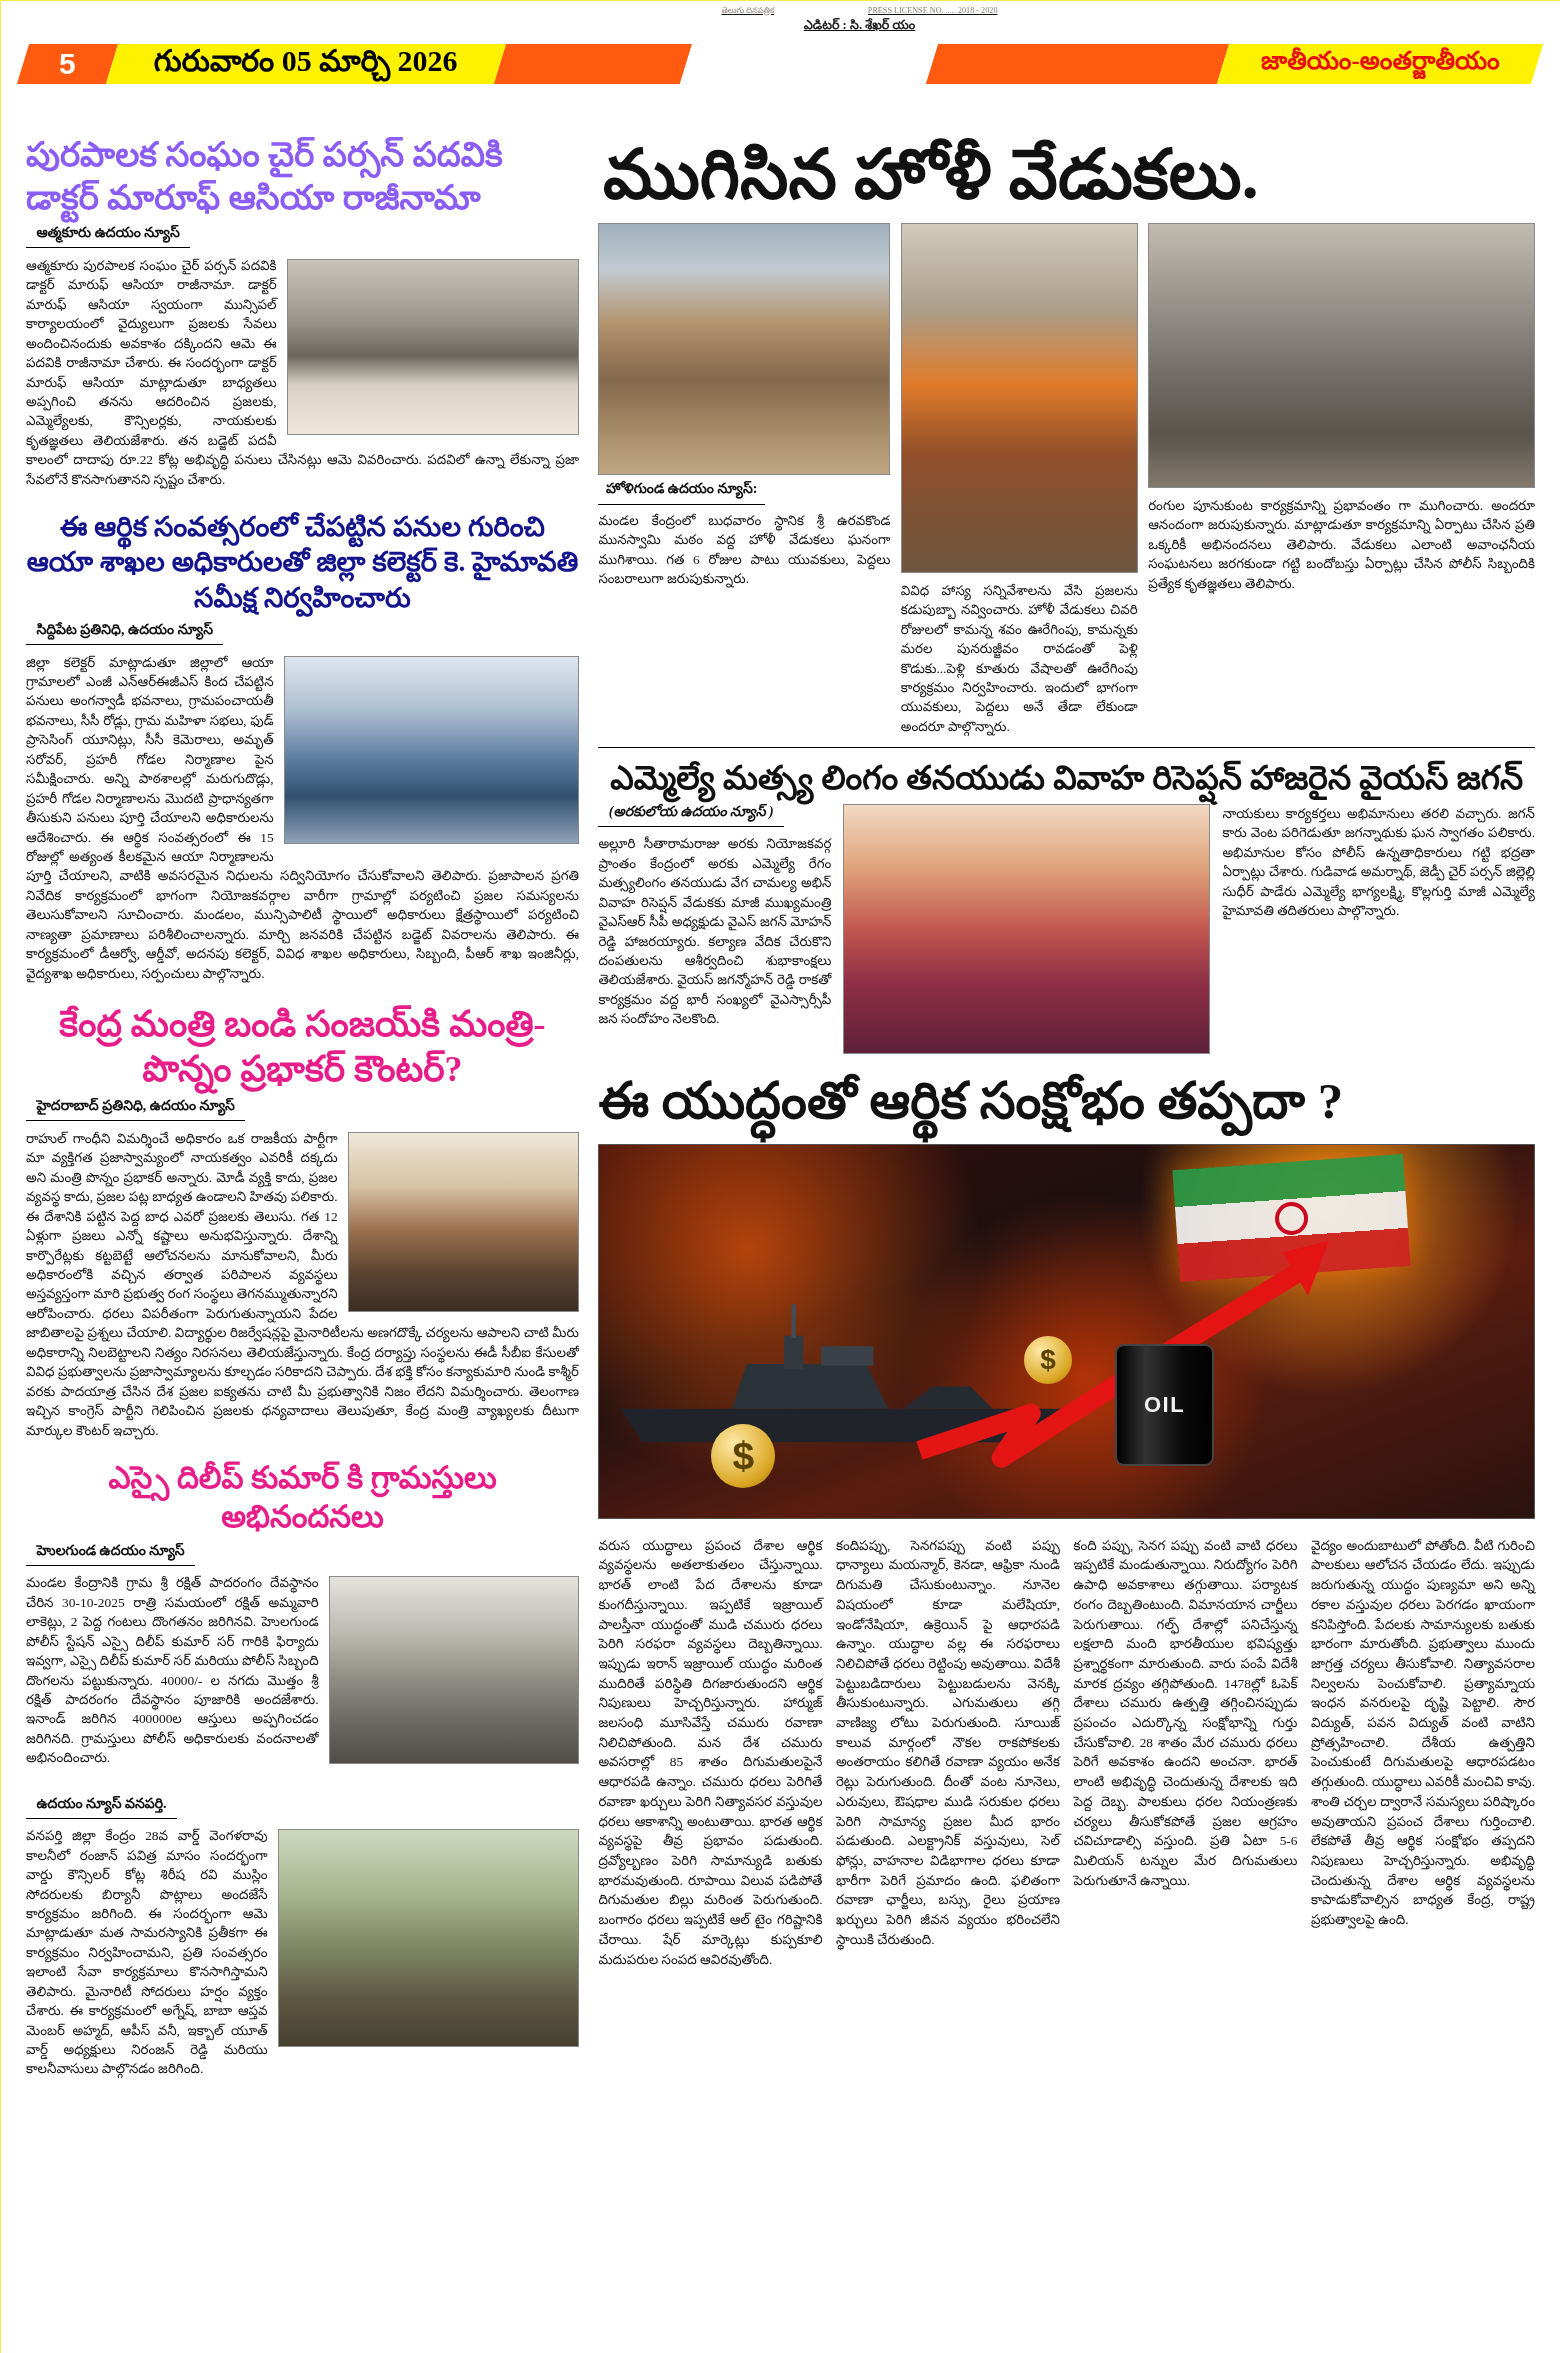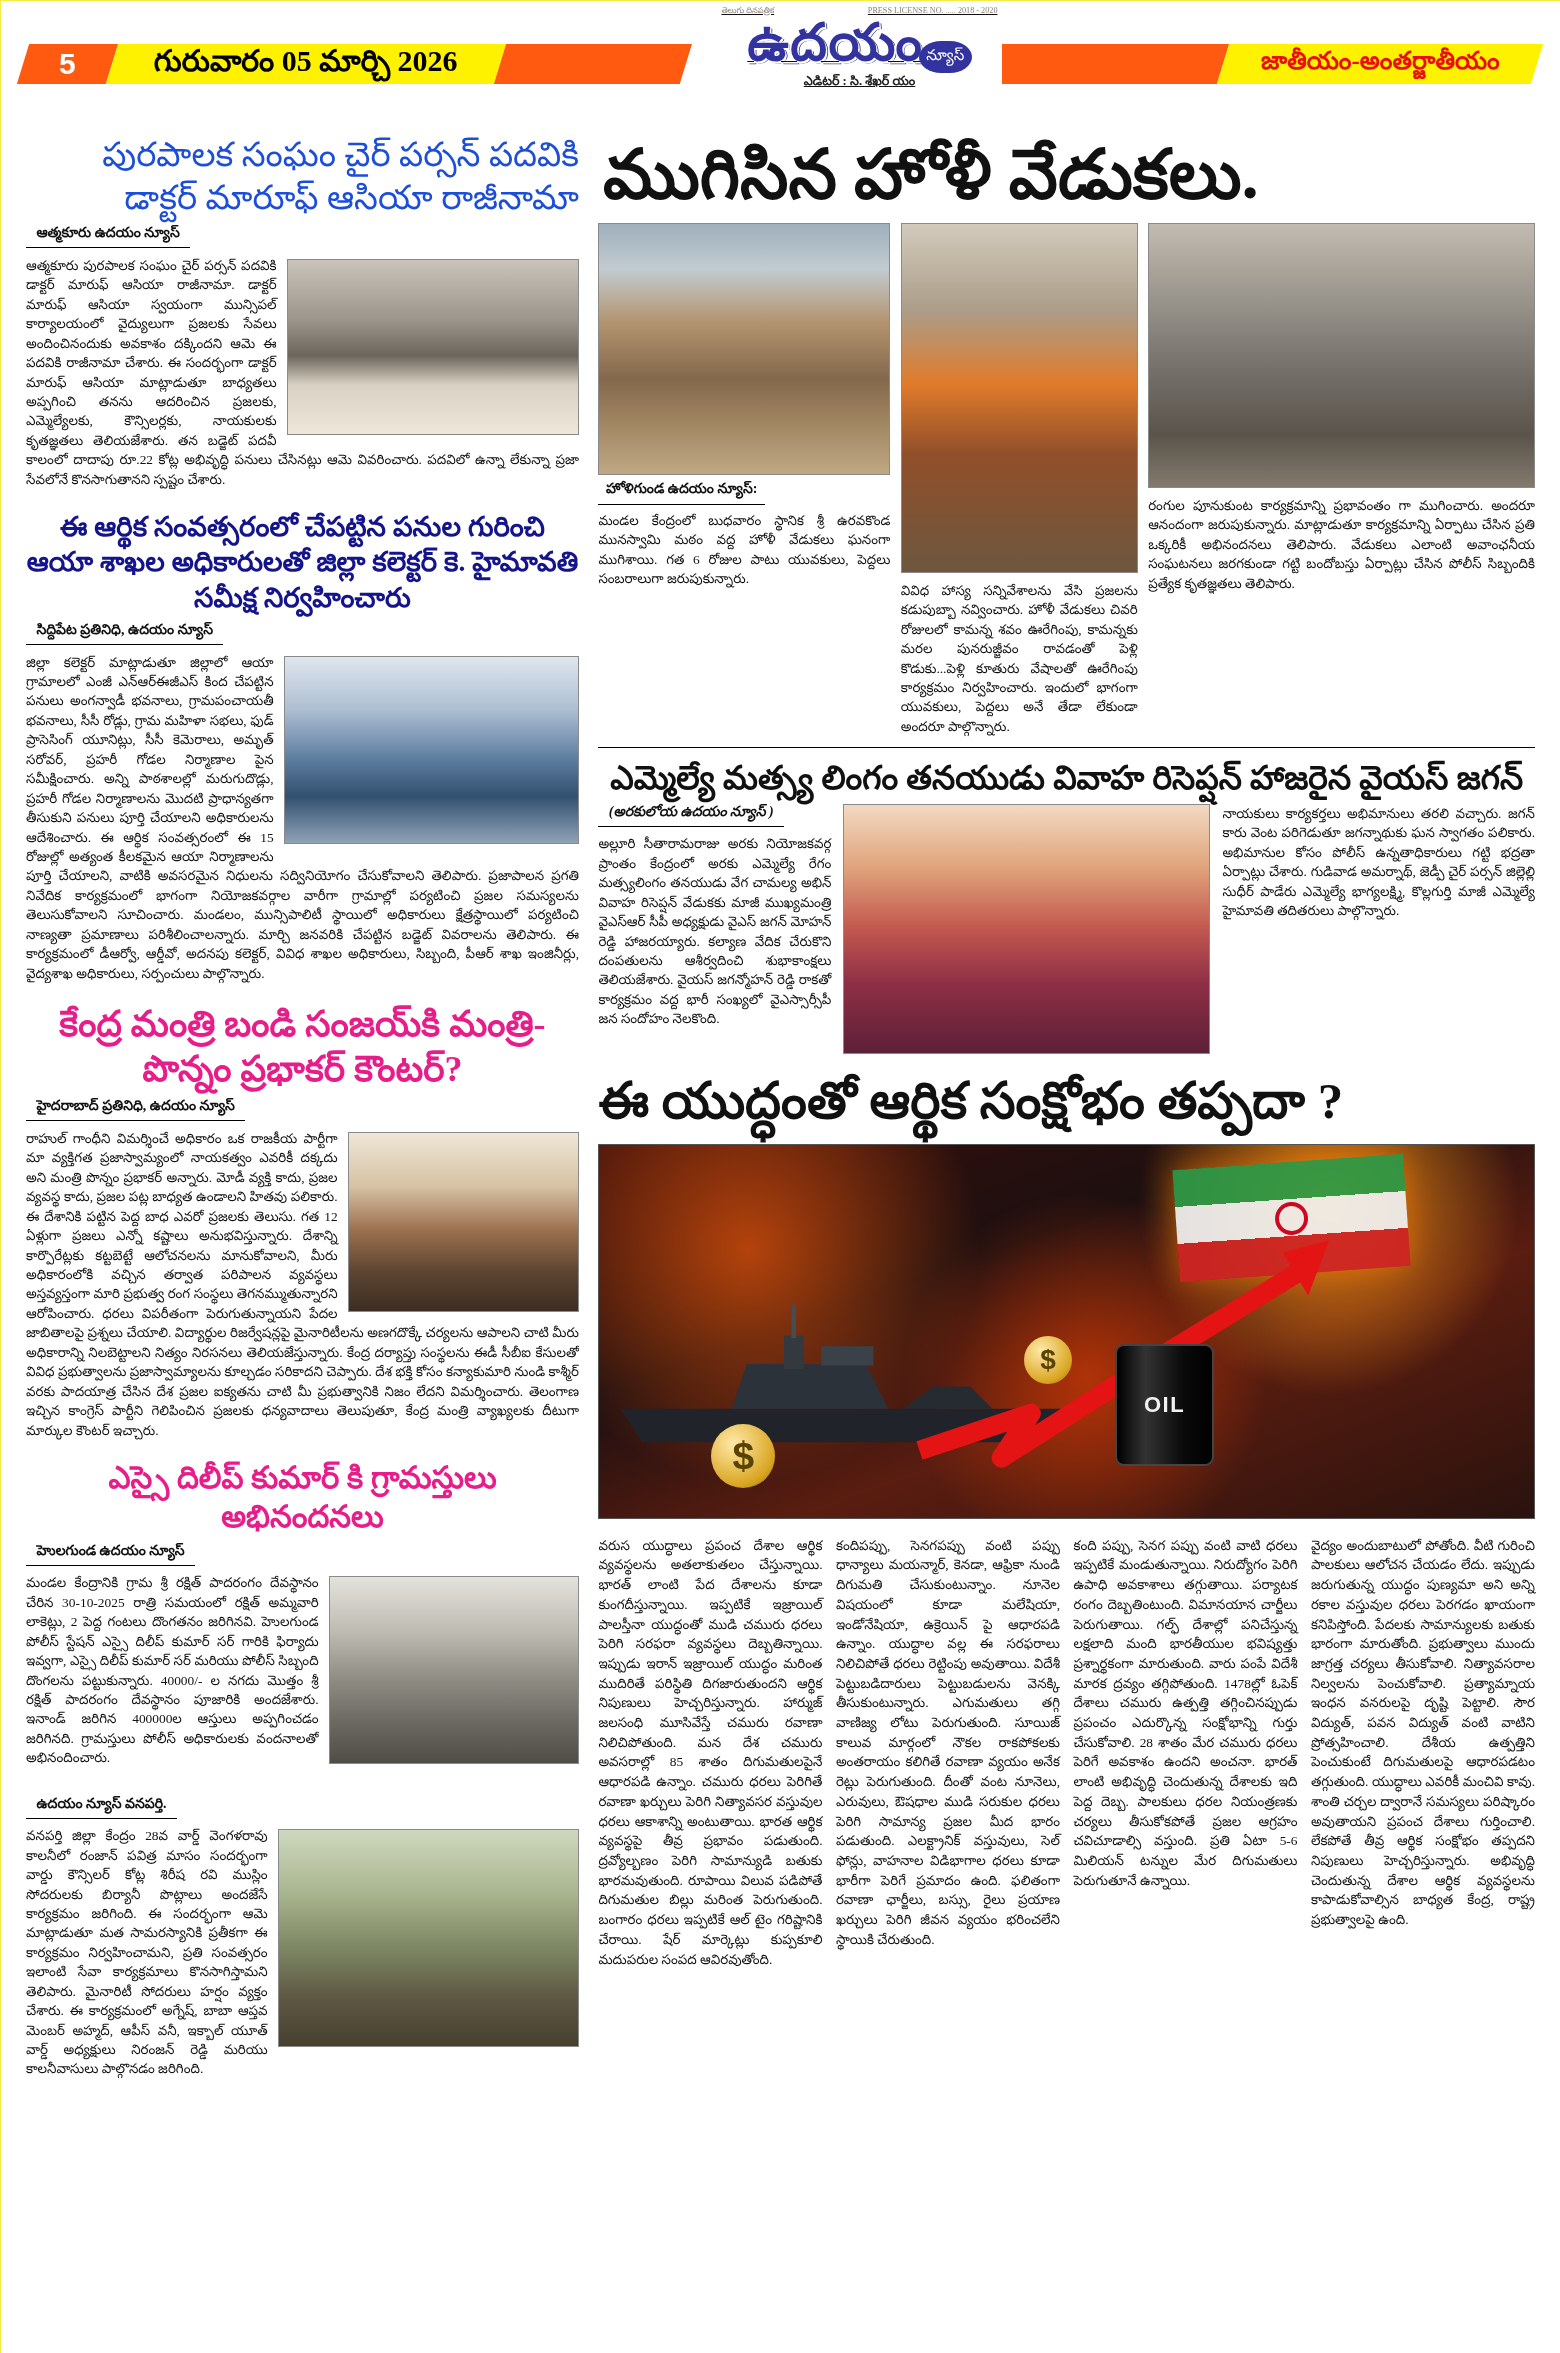--- a/index.html
+++ b/index.html
@@ -25,21 +25,21 @@
   .logo-title{font-size:52px;line-height:1.0;font-weight:bold;color:#3333a0;
               text-shadow:1.5px 1.5px 0 #fff,-1.5px -1.5px 0 #fff,2.2px 2.2px 0 #1a1a60;letter-spacing:1.5px;}
   .logo-suffix{display:inline-block;background:#3333a0;color:#fff;border-radius:50%/60%;
                font-size:15px;padding:6px 7.5px;vertical-align:middle;margin-left:-4.5px;}
   .logo-editor{font-size:12.7px;font-weight:bold;color:#222;margin-top:1.5px;}
   
   .content{display:flex;gap:19.4px;padding:10.4px 25px 0 25px;}
   .col-left{width:553px;flex:none;}
   .col-right{flex:1;min-width:0;}
   
-  .h-black{font-weight:normal;text-align:right;line-height:1.25;color:#1d4ed8;}
+  .h-black{font-weight:bold;text-align:left;line-height:1.25;color:#8b5cf6;}
   .byline{margin:6px 0 7.5px 0;font-size:14px;font-weight:bold;}
   .byline span{display:inline-block;border-bottom:1.5px solid #000;padding:0 10.4px 3px 10.4px;}
   .body-text{font-size:13.4px;line-height:1.45;text-align:justify;}
   .photo{border:0.7px solid #8a8a8a;box-sizing:border-box;}
   .ph-r{float:right;margin:3px 0 6px 10.4px;}
   article{margin-bottom:19.4px;overflow:hidden;}
   
   .g-temple{background:linear-gradient(180deg,#c9c4ba 0%,#9b948a 35%,#6b655c 55%,#d9d2c4 72%,#efe8da 100%);}
   .g-meeting{background:linear-gradient(180deg,#dfe6ee 0%,#aebfd2 28%,#5d7da0 55%,#32506f 75%,#8fa3b8 100%);}
   .g-speaker{background:linear-gradient(180deg,#efe7d8 0%,#d6c2a4 30%,#9a6f4e 55%,#5d4532 78%,#3c2d22 100%);}
@@ -112,23 +112,20 @@
       <div class="seg seg-or2"></div>
       <div class="seg seg-ed">
         <span>జాతీయం-అంతర్జాతీయం</span>
       </div>
     </div>
     <div class="logo-block">
       <div class="logo-small">
         <span>తెలుగు దినపత్రిక</span>
         <span>PRESS LICENSE NO. ..... 2018 - 2020</span>
       </div>
-      <div>
-        <span class="logo-title">ఉదయం</span><span class="logo-suffix">న్యూస్</span>
-      </div>
       <div class="logo-editor">ఎడిటర్ : సి. శేఖర్ యం</div>
     </div>
   </div>
 
   <div class="content">
 
     <div class="col-left">
 
       <article>
         <div class="h-black h1-a">పురపాలక సంఘం చైర్ పర్సన్ పదవికి డాక్టర్ మారూఫ్ ఆసియా రాజీనామా</div>

